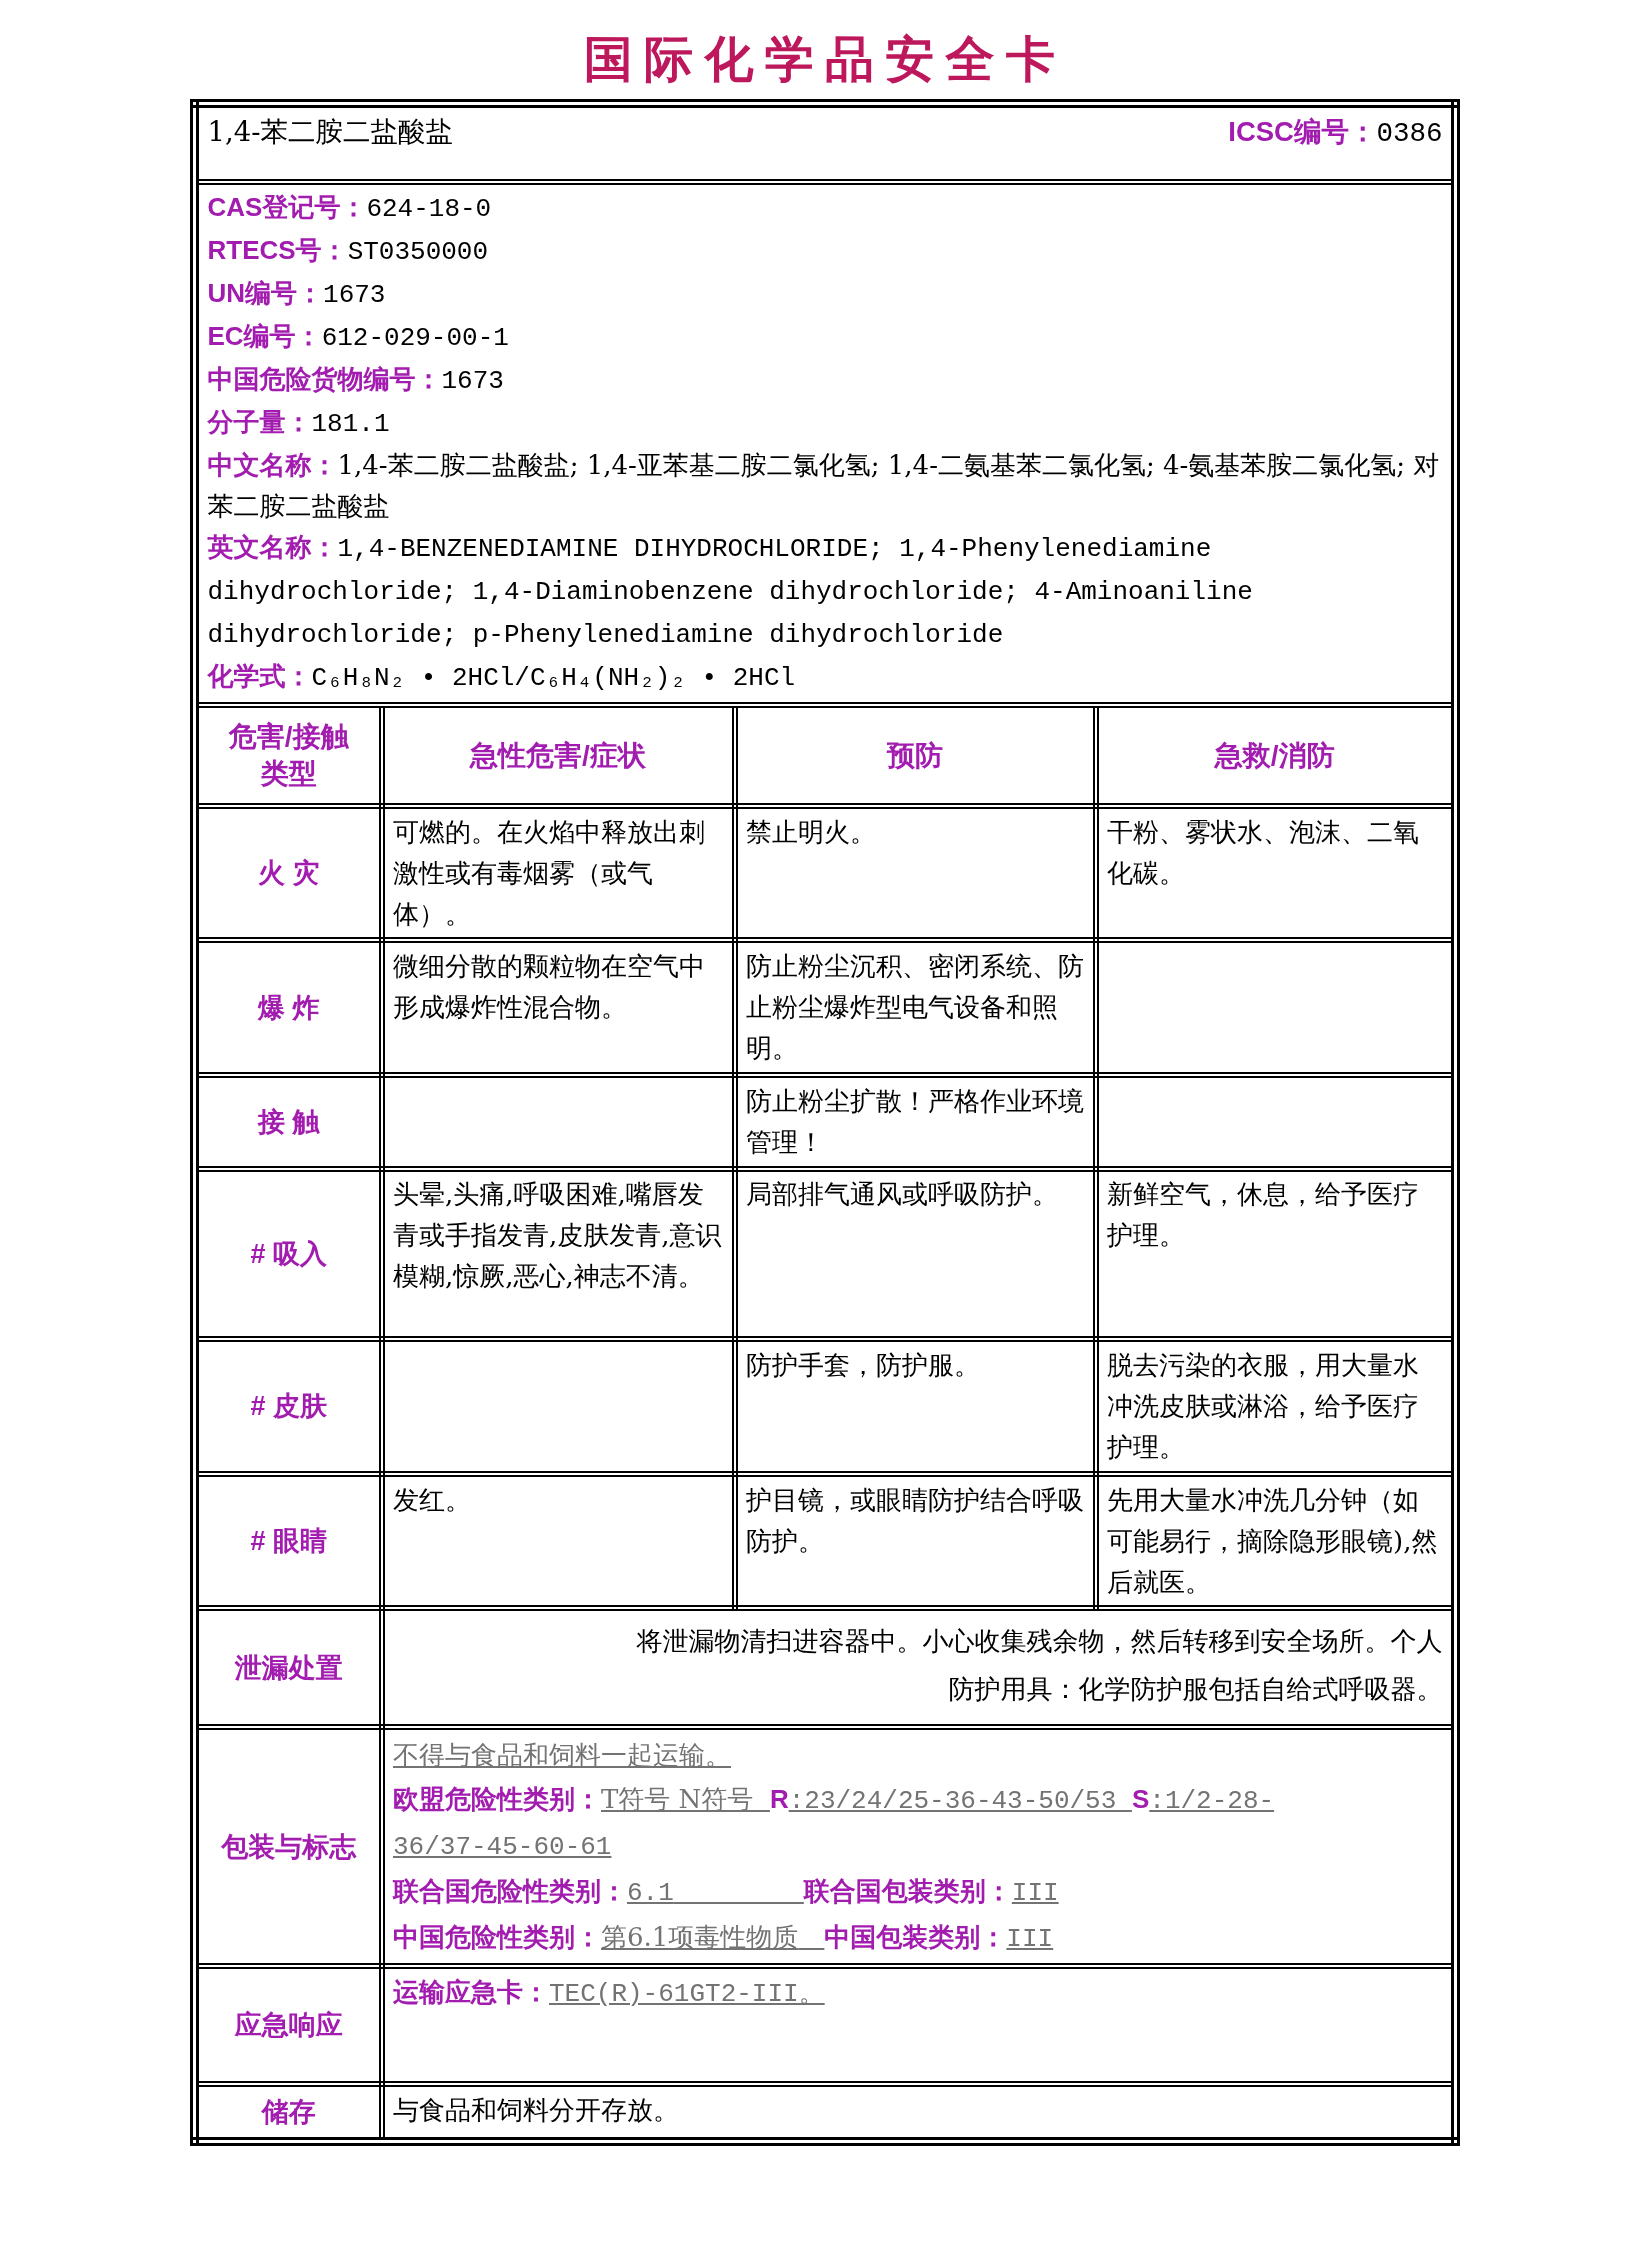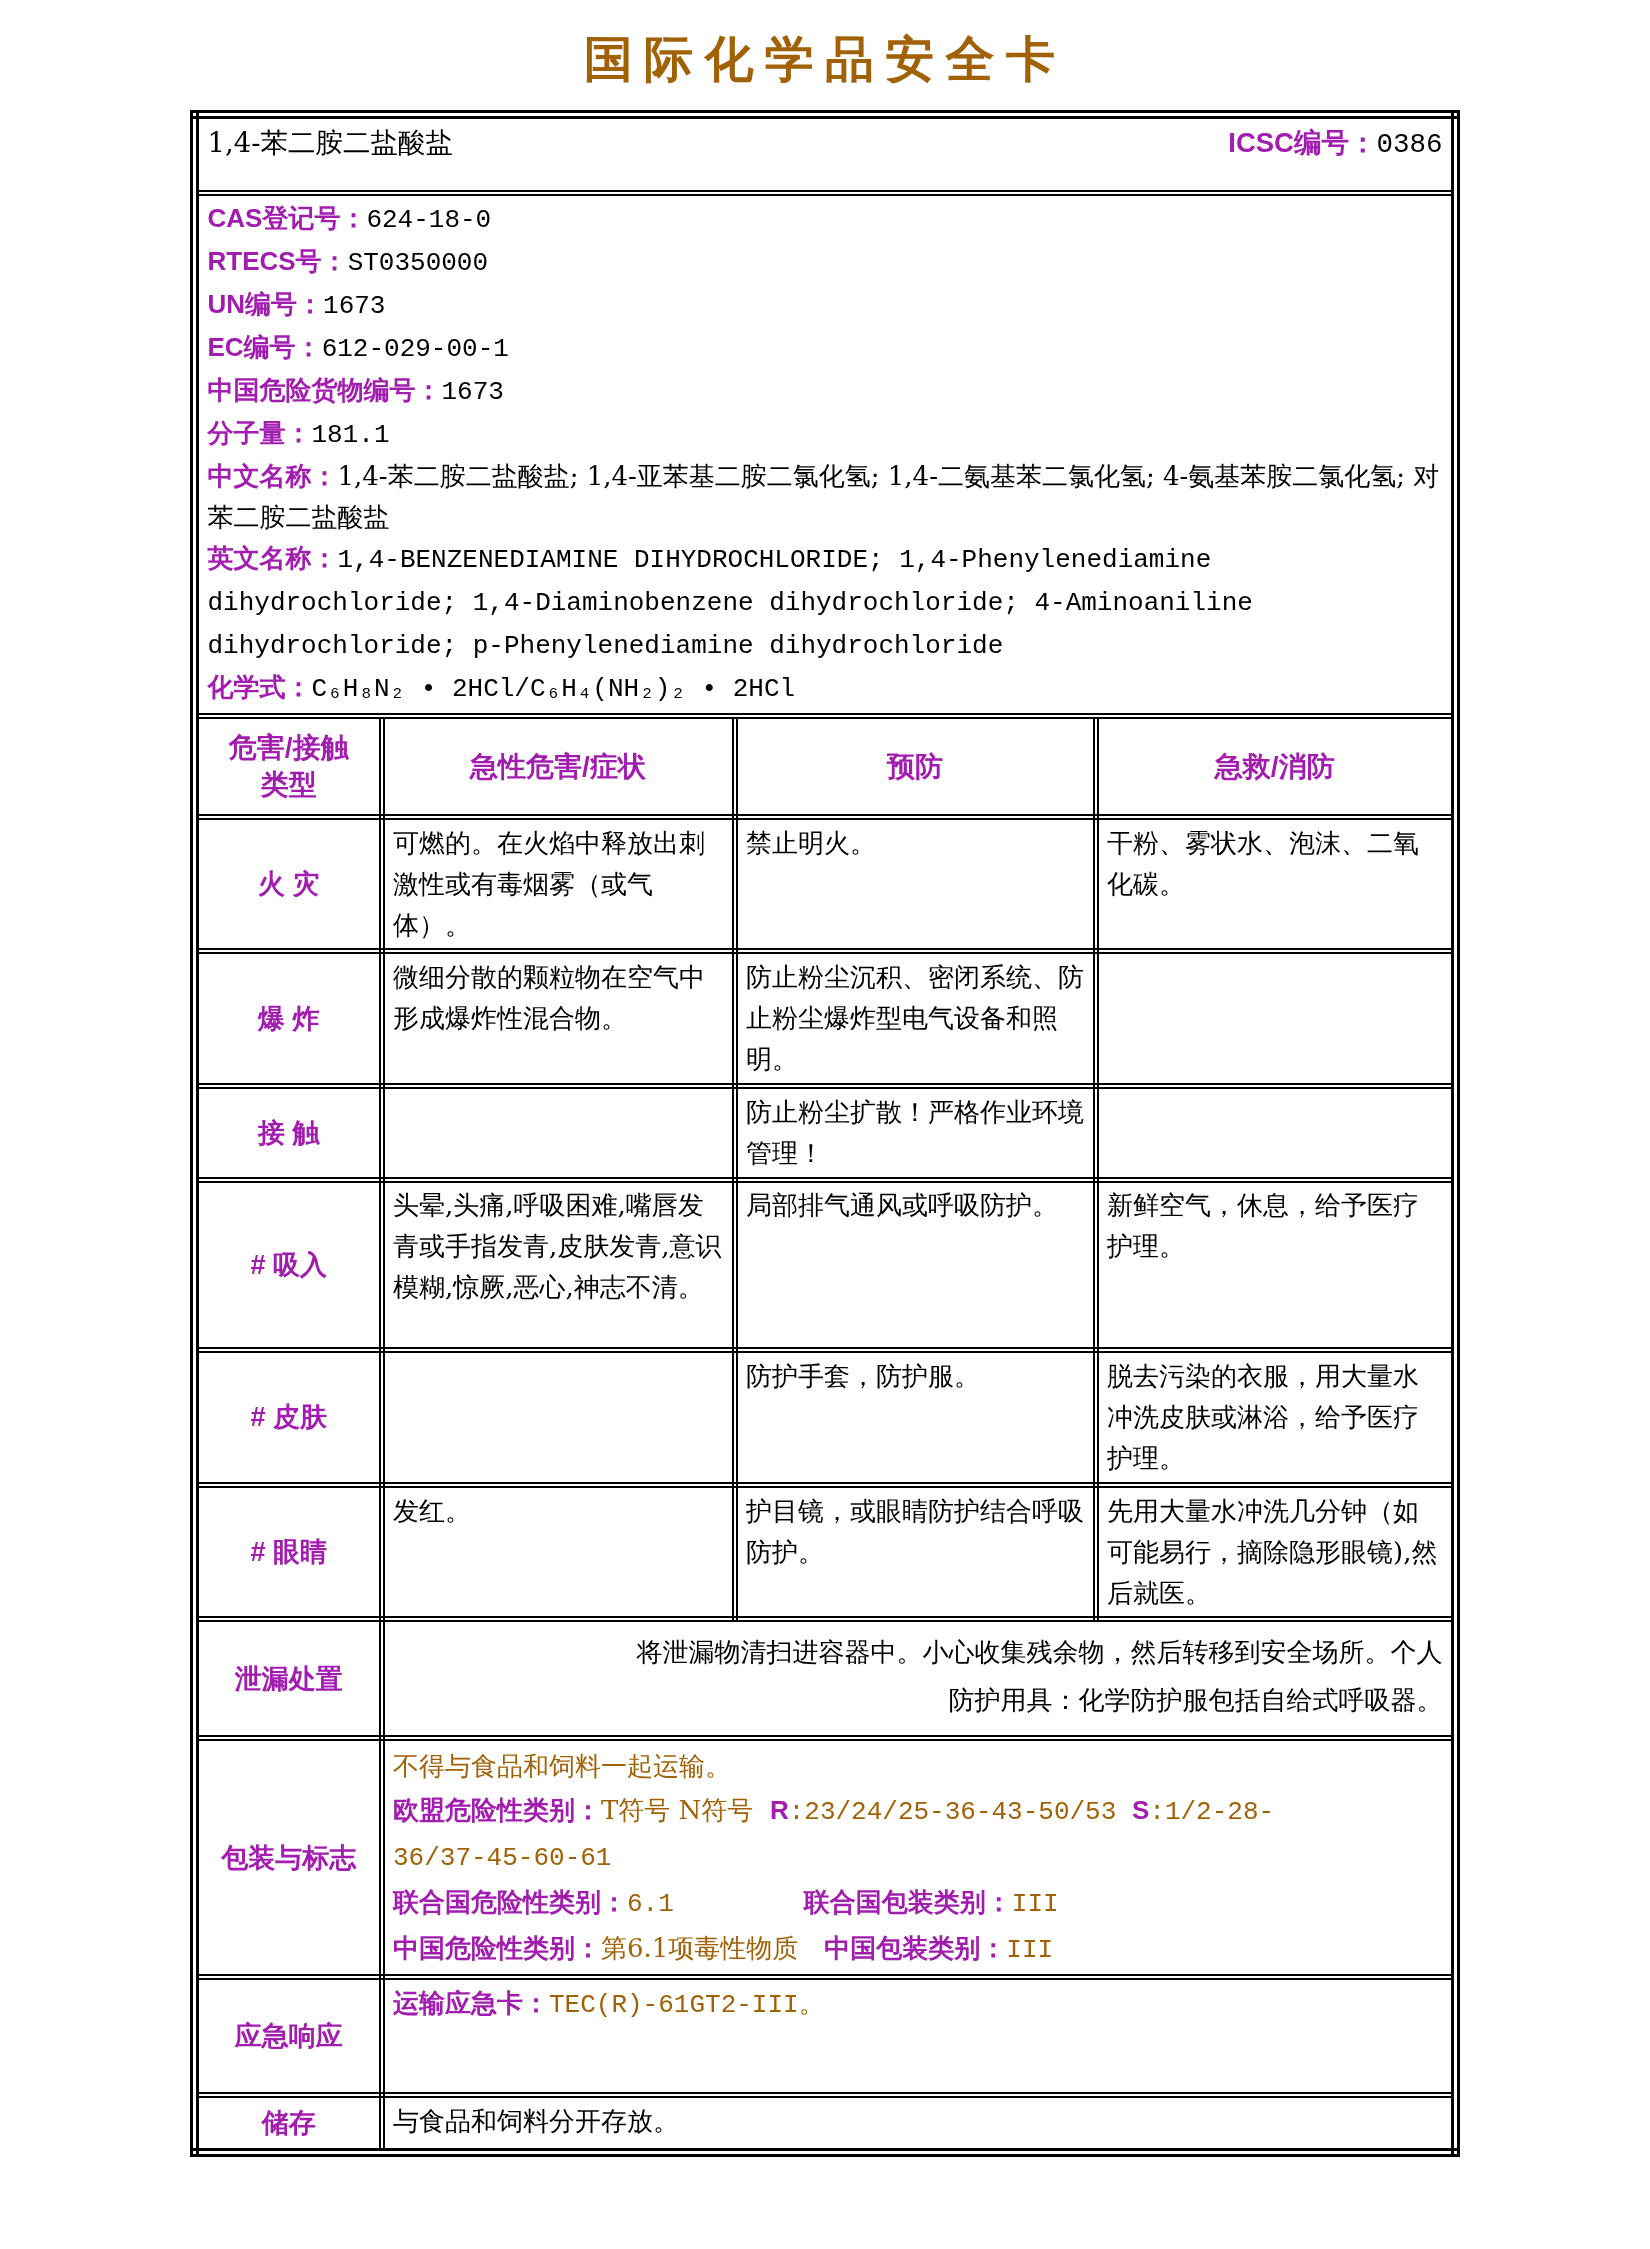--- a/index.html
+++ b/index.html
@@ -1,37 +1,37 @@
 <!DOCTYPE html>
 <html style="font-size:11.3px"><head>
 <meta charset="utf-8">
 <style>
   html,body{margin:0;padding:0;}
   body{
     width:1650px;height:2250px;background:#ffffff;color:#000;
     font-family:"DejaVu Serif","Liberation Serif",serif;
   }
   .title{
-    margin:0;padding-top:27px;padding-bottom:17px;
-    text-align:center;color:#a16207;font-weight:800;
+    margin:0;padding-top:27px;padding-bottom:6px;
+    text-align:center;color:#be185d;font-weight:800;
     font-size:49px;letter-spacing:11.3px;
     font-family:"DejaVu Serif","Liberation Serif",serif;
   }
   table.card{
     width:1261px;margin:0 auto;border-collapse:collapse;table-layout:fixed;
     border:9.2px double #000;
   }
   td{
     border:6.3px double #000;vertical-align:top;
     font-size:26px;line-height:41px;padding:2.8px 8.5px;
     overflow:hidden;
   }
   col.c1{width:187px}col.c2{width:353px}col.c3{width:361px}col.c4{width:360px}
   .lbl{color:#a21caf;font-family:"Liberation Sans","DejaVu Sans",sans-serif;font-weight:700;}
-  .blk{color:#a16207;}
+  .blk{color:#737373;text-decoration:underline;}
   .mono{font-family:"Liberation Mono","DejaVu Sans Mono",monospace;}
   .seg{white-space:pre-wrap;}
   .pre{white-space:pre-line;}
   
   .r-head td{height:65px;}
   .head-flex{display:flex;justify-content:space-between;align-items:flex-start;height:100%;}
   .substance{font-size:27.5px;}
   .icsc{font-size:27.5px;white-space:nowrap;}
   
   .r-info td{height:361px;}

